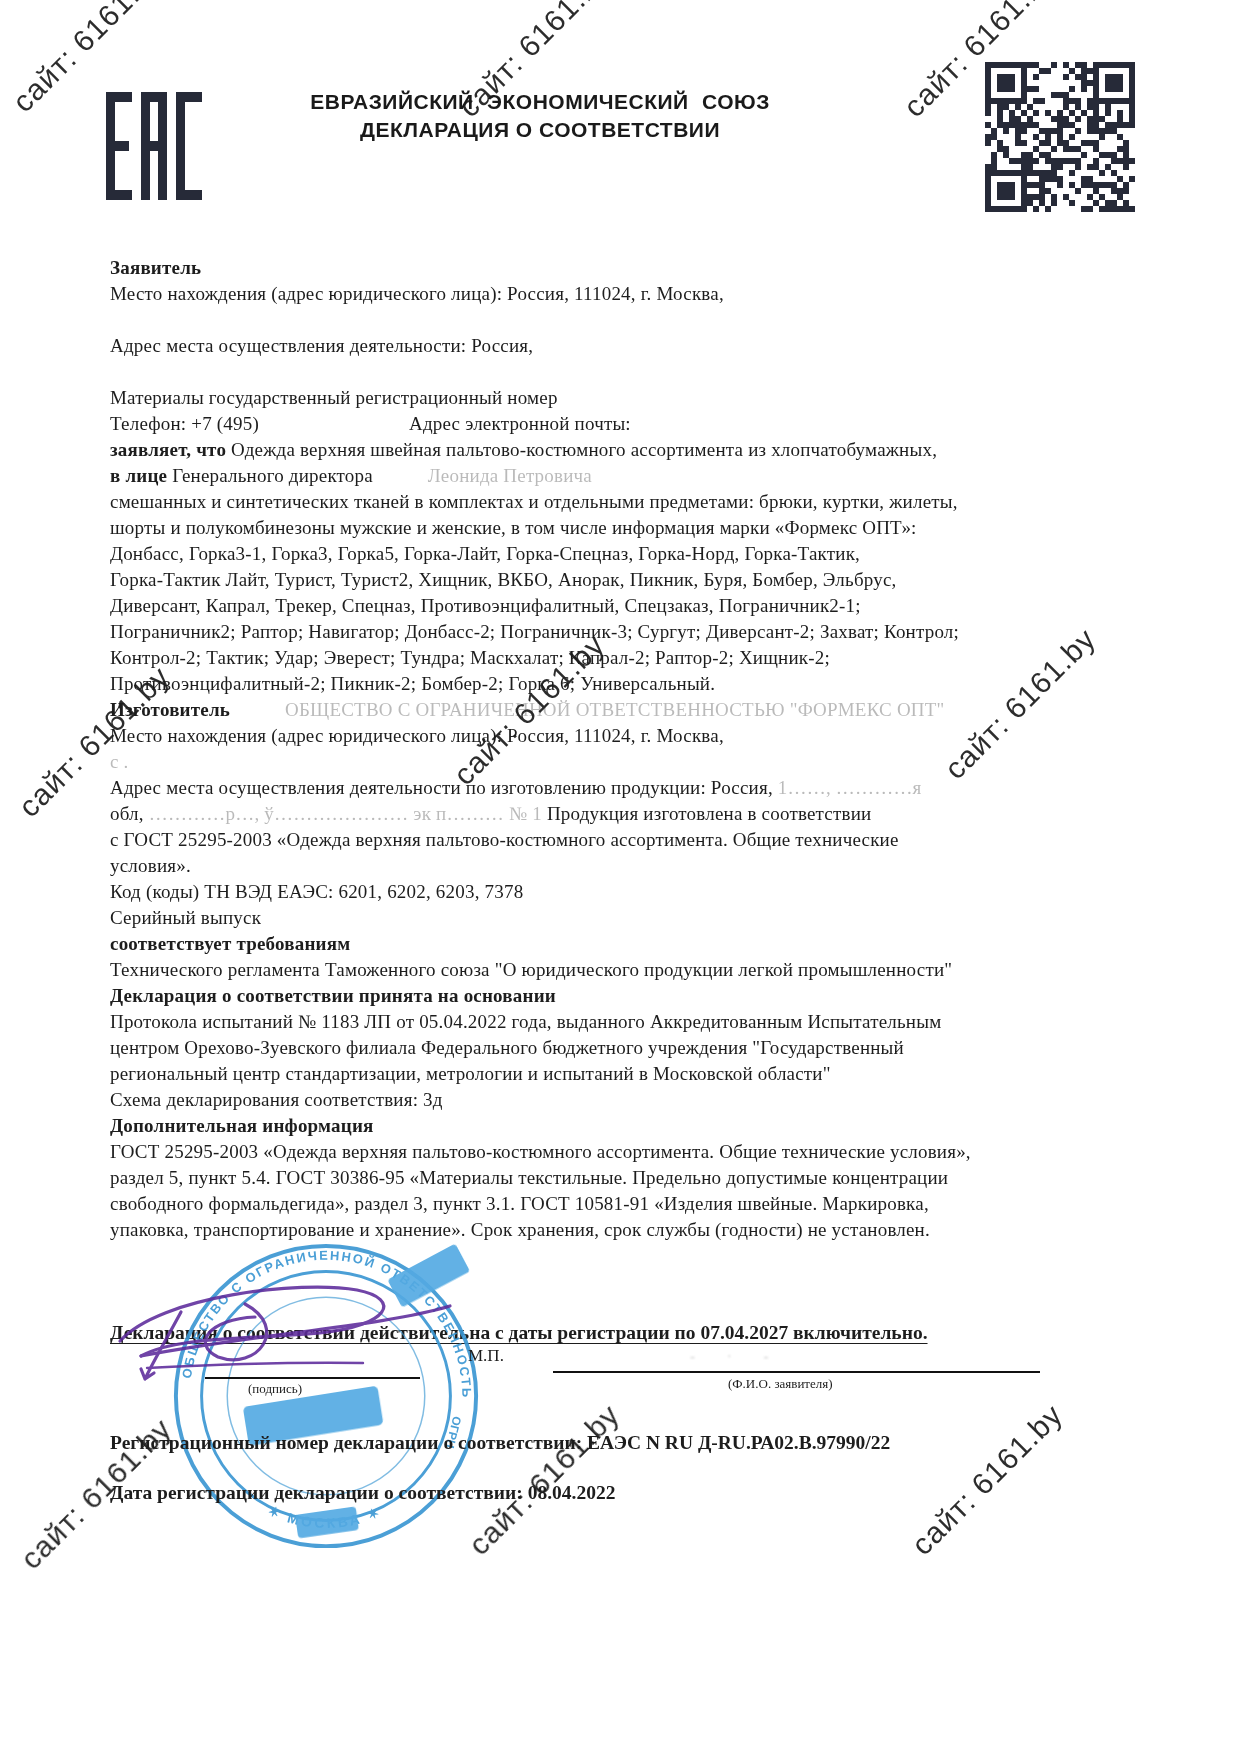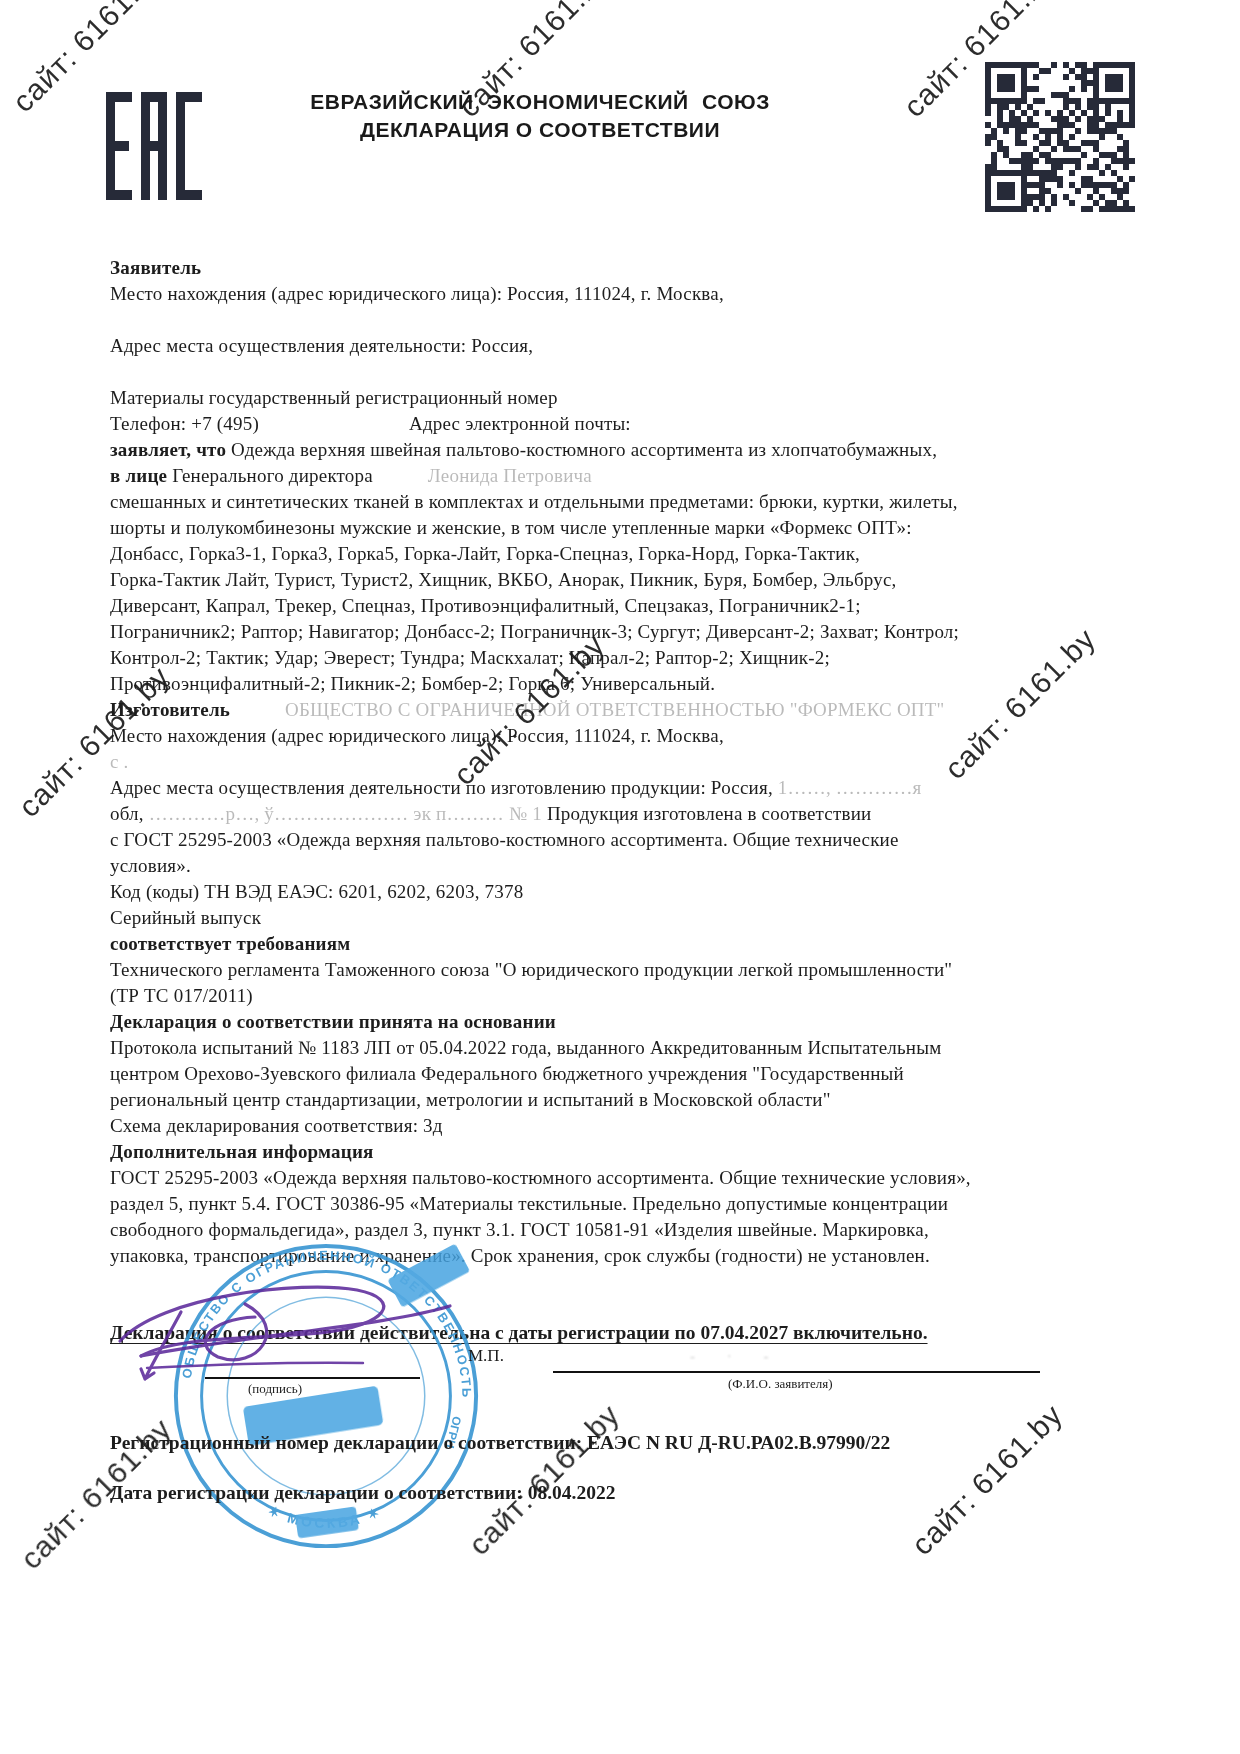--- a/index.html
+++ b/index.html
@@ -413,39 +413,38 @@
       <div class="line"><span class="seg-b">Заявитель</span></div>
       <div class="line"><span class="seg-n">Место нахождения (адрес юридического лица): Россия,  111024,  г. Москва,</span></div>
       <div class="line blank"></div>
       <div class="line"><span class="seg-n">Адрес места осуществления деятельности: Россия,</span></div>
       <div class="line blank"></div>
       <div class="line"><span class="seg-n">Материалы государственный регистрационный номер</span></div>
       <div class="line"><span class="seg-n">Телефон: +7 (495)</span><span class="sp"></span><span class="seg-n">Адрес электронной почты:</span></div>
       <div class="line"><span class="seg-b">заявляет, что </span><span class="seg-n">Одежда верхняя швейная пальтово-костюмного  ассортимента  из хлопчатобумажных,</span></div>
       <div class="line"><span class="seg-b">в лице </span><span class="seg-n">Генерального директора</span><span class="sp2"></span><span class="seg-g">Леонида Петровича</span></div>
       <div class="line"><span class="seg-n">смешанных и синтетических тканей в комплектах и отдельными предметами: брюки, куртки, жилеты,</span></div>
-      <div class="line"><span class="seg-n">шорты и полукомбинезоны мужские и женские, в том числе утепленные марки «Формекс ОПТ»:</span></div>
+      <div class="line"><span class="seg-n">шорты и полукомбинезоны мужские и женские, в том числе информация марки «Формекс ОПТ»:</span></div>
       <div class="line"><span class="seg-n">Донбасс, Горка3-1, Горка3, Горка5, Горка-Лайт, Горка-Спецназ, Горка-Норд, Горка-Тактик,</span></div>
       <div class="line"><span class="seg-n">Горка-Тактик Лайт, Турист, Турист2, Хищник, ВКБО, Анорак, Пикник, Буря, Бомбер, Эльбрус,</span></div>
       <div class="line"><span class="seg-n">Диверсант, Капрал, Трекер, Спецназ, Противоэнцифалитный, Спецзаказ, Пограничник2-1;</span></div>
       <div class="line"><span class="seg-n">Пограничник2; Раптор; Навигатор; Донбасс-2; Пограничник-3; Сургут; Диверсант-2; Захват; Контрол;</span></div>
       <div class="line"><span class="seg-n">Контрол-2; Тактик; Удар; Эверест; Тундра; Маскхалат; Капрал-2; Раптор-2; Хищник-2;</span></div>
       <div class="line"><span class="seg-n">Противоэнцифалитный-2; Пикник-2; Бомбер-2; Горка 6; Универсальный.</span></div>
       <div class="line"><span class="seg-b">Изготовитель</span><span class="sp2"></span><span class="seg-g">ОБЩЕСТВО С ОГРАНИЧЕННОЙ ОТВЕТСТВЕННОСТЬЮ "ФОРМЕКС ОПТ"</span></div>
       <div class="line"><span class="seg-n">Место нахождения (адрес юридического лица): Россия,  111024,  г. Москва,</span></div>
       <div class="line"><span class="seg-g">с .</span></div>
       <div class="line"><span class="seg-n">Адрес места осуществления деятельности по изготовлению продукции: Россия, </span><span class="seg-g">1……,  …………я</span></div>
       <div class="line"><span class="seg-n">обл, </span><span class="seg-g">…………р…, ў…………………   эк п………    № 1 </span><span class="seg-n">Продукция изготовлена в соответствии</span></div>
       <div class="line"><span class="seg-n">с ГОСТ 25295-2003 «Одежда верхняя пальтово-костюмного ассортимента. Общие технические</span></div>
       <div class="line"><span class="seg-n">условия».</span></div>
       <div class="line"><span class="seg-n">Код (коды) ТН ВЭД ЕАЭС: 6201, 6202, 6203, 7378</span></div>
       <div class="line"><span class="seg-n">Серийный выпуск</span></div>
       <div class="line"><span class="seg-b">соответствует требованиям</span></div>
       <div class="line"><span class="seg-n">Технического регламента Таможенного союза "О юридического продукции легкой промышленности"</span></div>
-      <div class="line"><span class="seg-n">(ТР ТС 017/2011)</span></div>
       <div class="line"><span class="seg-b">Декларация о соответствии принята на основании</span></div>
       <div class="line"><span class="seg-n">Протокола испытаний № 1183 ЛП от 05.04.2022 года, выданного Аккредитованным Испытательным</span></div>
       <div class="line"><span class="seg-n">центром Орехово-Зуевского  филиала Федерального бюджетного учреждения "Государственный</span></div>
       <div class="line"><span class="seg-n">региональный центр стандартизации, метрологии и испытаний в Московской области"</span></div>
       <div class="line"><span class="seg-n">Схема декларирования соответствия: 3д</span></div>
       <div class="line"><span class="seg-b">Дополнительная информация</span></div>
       <div class="line"><span class="seg-n">ГОСТ 25295-2003 «Одежда верхняя пальтово-костюмного ассортимента. Общие технические условия»,</span></div>
       <div class="line"><span class="seg-n">раздел 5, пункт  5.4. ГОСТ 30386-95 «Материалы текстильные. Предельно допустимые концентрации</span></div>
       <div class="line"><span class="seg-n">свободного формальдегида», раздел 3, пункт 3.1. ГОСТ 10581-91 «Изделия швейные. Маркировка,</span></div>
       <div class="line"><span class="seg-n">упаковка,  транспортирование и хранение».  Срок хранения, срок службы (годности) не установлен.</span></div>

